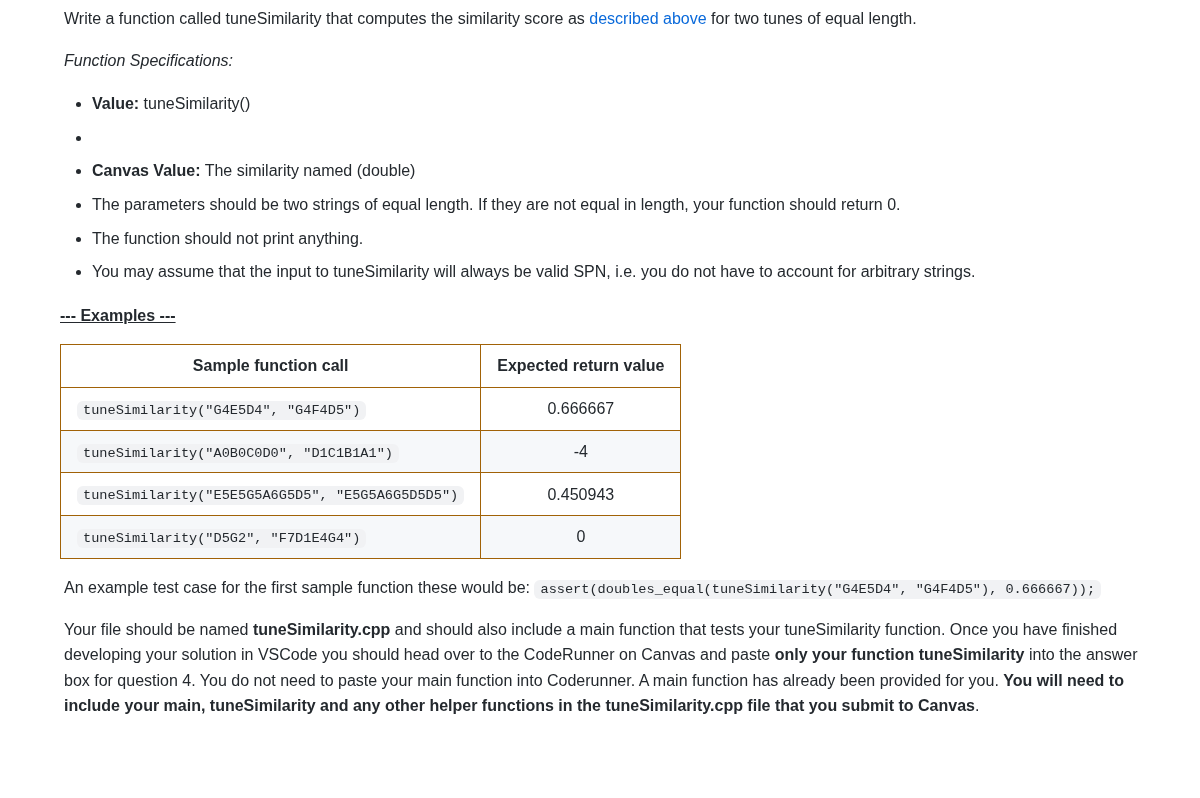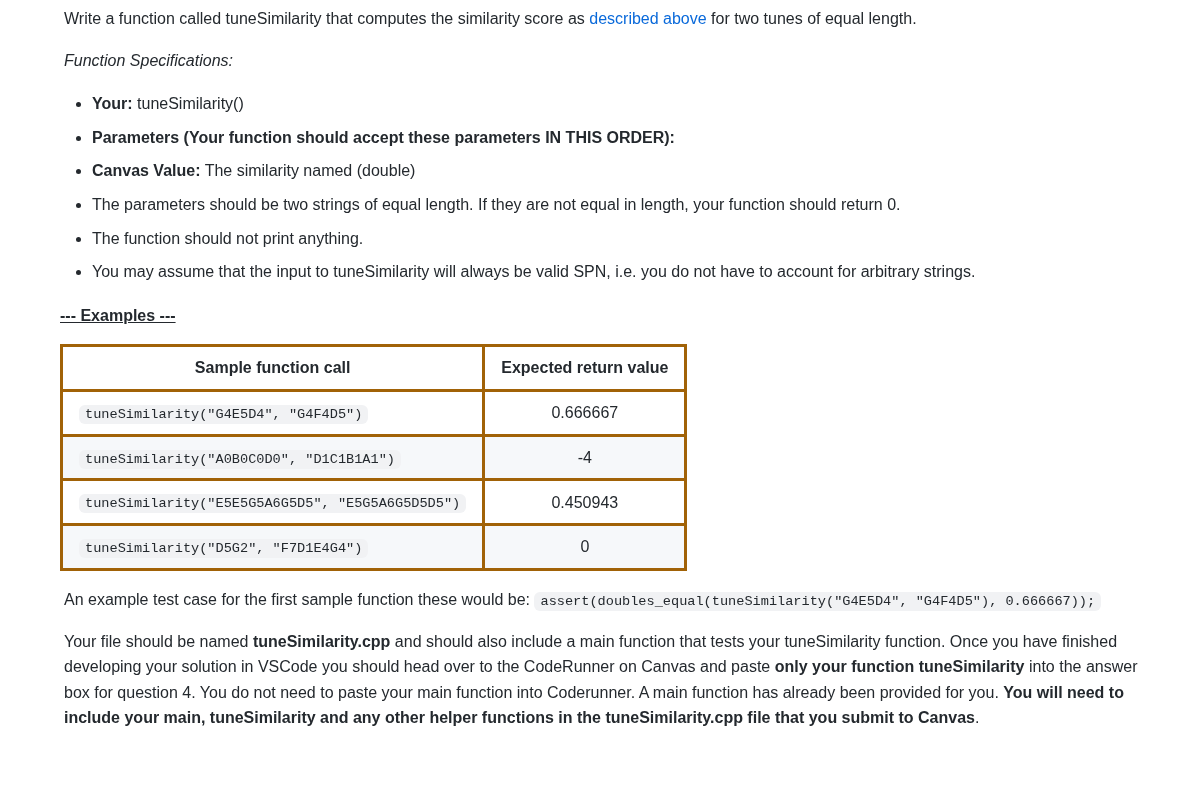--- a/index.html
+++ b/index.html
@@ -24,21 +24,21 @@
     font-size: 85%;
     background: #f1f2f4;
     padding: 2px 6px;
     border-radius: 6px;
   }
   table {
     border-collapse: collapse;
     margin: 0 0 16px 0;
   }
   th, td {
-    border: 3px solid #a16207;
+    border: 1px solid #a16207;
     padding: 8px 16px;
     text-align: center;
     font-size: 16px;
   }
   th { font-weight: 600; }
   td.left { text-align: left; }
   tr.stripe td { background: #f6f8fa; }
   .examples-hdr { font-weight: 600; margin: 16px 0; text-decoration: underline; }
   .intro { margin-top: 6px; }
 </style>
@@ -46,24 +46,23 @@
 <body>
 
 <p class="intro">
   <span>Write a function called tuneSimilarity that computes the similarity score as </span><a href="#">described above</a><span> for two tunes of equal length.</span>
 </p>
 
 <p><em>Function Specifications:</em></p>
 
 <ul>
   <li>
-    <strong>Your:</strong><span> tuneSimilarity()</span>
+    <strong>Value:</strong><span> tuneSimilarity()</span>
   </li>
   <li>
-    <strong>Parameters (Your function should accept these parameters IN THIS ORDER):</strong>
   </li>
   <li>
     <strong>Canvas Value:</strong><span> The similarity named (double)</span>
   </li>
   <li>The parameters should be two strings of equal length. If they are not equal in length, your function should return 0.</li>
   <li>The function should not print anything.</li>
   <li>You may assume that the input to tuneSimilarity will always be valid SPN, i.e. you do not have to account for arbitrary strings.</li>
 </ul>
 
 <p class="examples-hdr">--- Examples ---</p>

